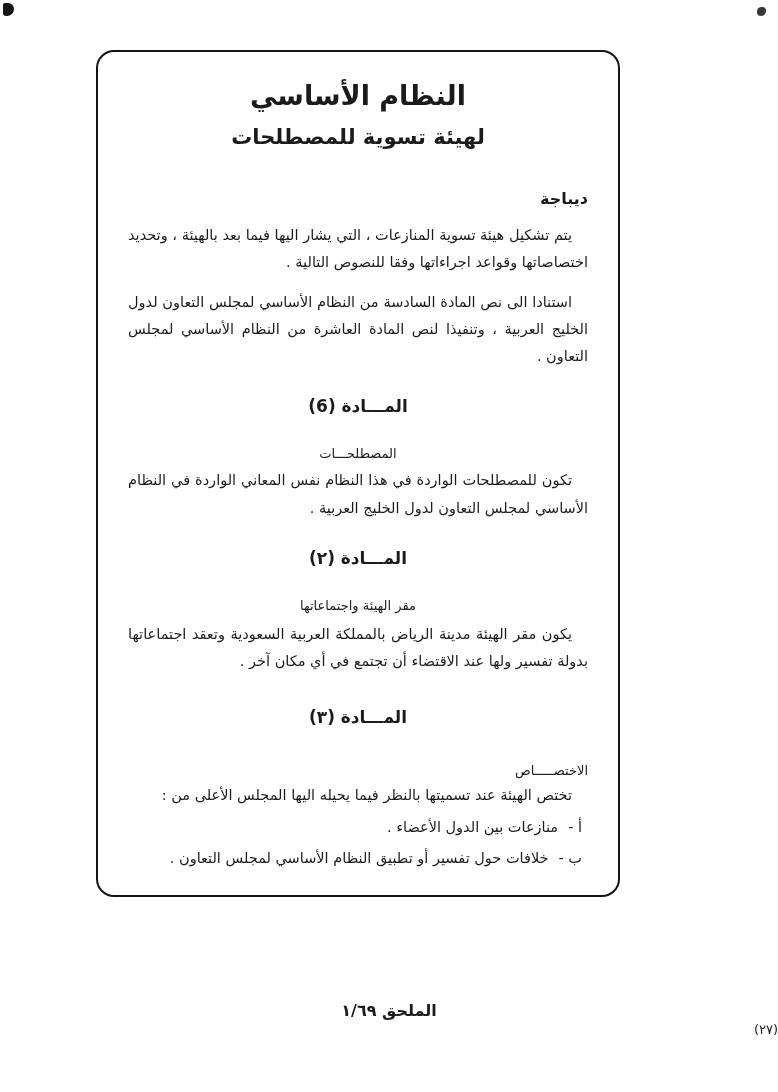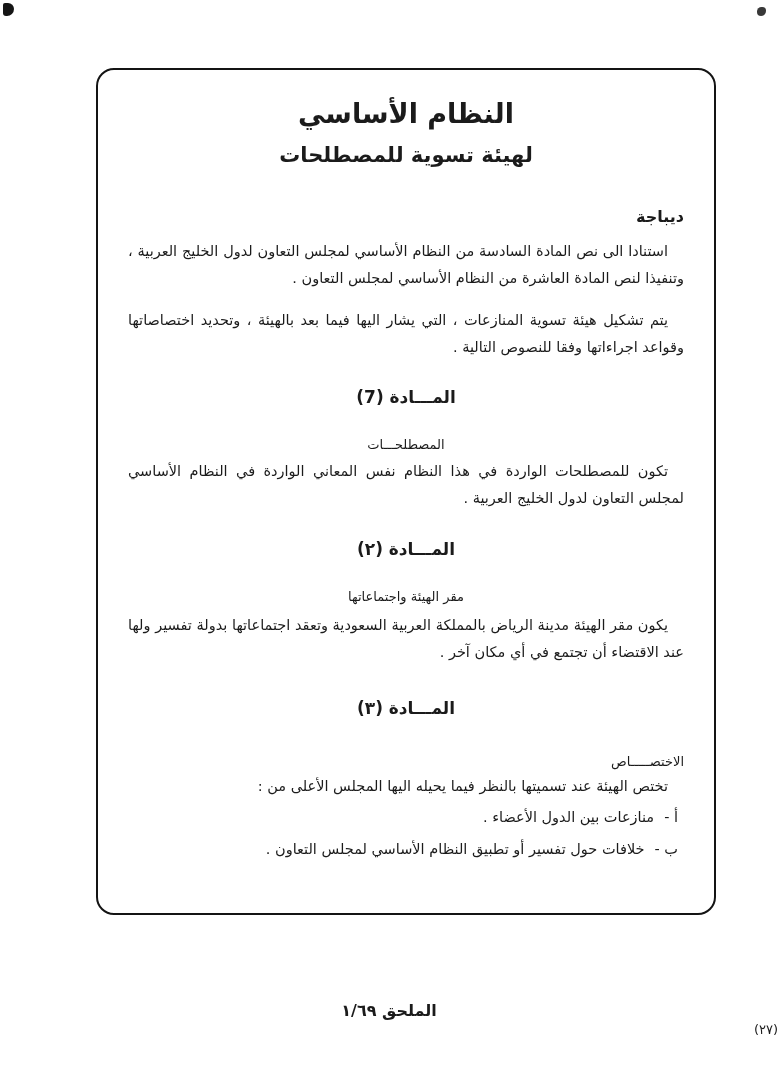--- a/index.html
+++ b/index.html
@@ -16,22 +16,22 @@
 
   
   .artifact { position: absolute; background: #151515; }
   .a1 { left: 3px; top: 3px; width: 11px; height: 13px; border-radius: 2px 6px 7px 3px; }
   .a2 { left: 757px; top: 7px; width: 9px; height: 9px; border-radius: 50% 40% 55% 45%; opacity: .85; }
 
   
   .frame {
     position: absolute;
     left: 96px;
-    top: 68px;
-    width: 620px;
+    top: 50px;
+    width: 524px;
     height: 847px;
     border: 2px solid #141414;
     border-radius: 18px;
     padding: 26px 30px 20px 30px;
     direction: rtl;
   }
 
   .title {
     text-align: center;
     font-size: 27px;
@@ -110,24 +110,24 @@
 
 <div class="artifact a1"></div>
 <div class="artifact a2"></div>
 
 <div class="frame">
 
   <div class="title">النظام الأساسي</div>
   <div class="subtitle">لهيئة تسوية للمصطلحات</div>
 
   <div class="sec-right">ديباجة</div>
+  <p class="body indent mt">يتم تشكيل هيئة تسوية المنازعات ، التي يشار اليها فيما بعد بالهيئة ، وتحديد اختصاصاتها وقواعد اجراءاتها وفقا للنصوص التالية .</p>
   <p class="body indent">استنادا الى نص المادة السادسة من النظام الأساسي لمجلس التعاون لدول الخليج العربية ، وتنفيذا لنص المادة العاشرة من النظام الأساسي لمجلس التعاون .</p>
-  <p class="body indent mt">يتم تشكيل هيئة تسوية المنازعات ، التي يشار اليها فيما بعد بالهيئة ، وتحديد اختصاصاتها وقواعد اجراءاتها وفقا للنصوص التالية .</p>
 
-  <div class="article">المـــادة (7)</div>
+  <div class="article">المـــادة (6)</div>
   <div class="sub">المصطلحـــات</div>
   <p class="body indent" style="margin-top:6px;">تكون للمصطلحات الواردة في هذا النظام نفس المعاني الواردة في النظام الأساسي لمجلس التعاون لدول الخليج العربية .</p>
 
   <div class="article">المـــادة (٢)</div>
   <div class="sub">مقر الهيئة واجتماعاتها</div>
   <p class="body indent" style="margin-top:8px;">يكون مقر الهيئة مدينة الرياض بالمملكة العربية السعودية وتعقد اجتماعاتها بدولة تفسير ولها عند الاقتضاء أن تجتمع في أي مكان آخر .</p>
 
   <div class="article" style="margin-top:32px;">المـــادة (٣)</div>
   <div class="sub right-sub">الاختصـــــاص</div>
   <p class="body indent" style="margin-top:4px;">تختص الهيئة عند تسميتها بالنظر فيما يحيله اليها المجلس الأعلى من :</p>

